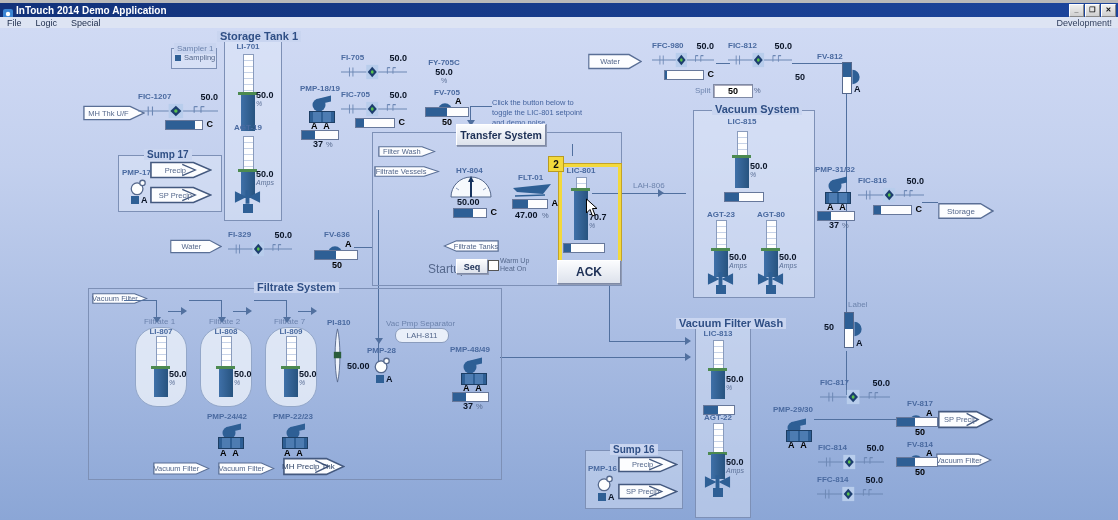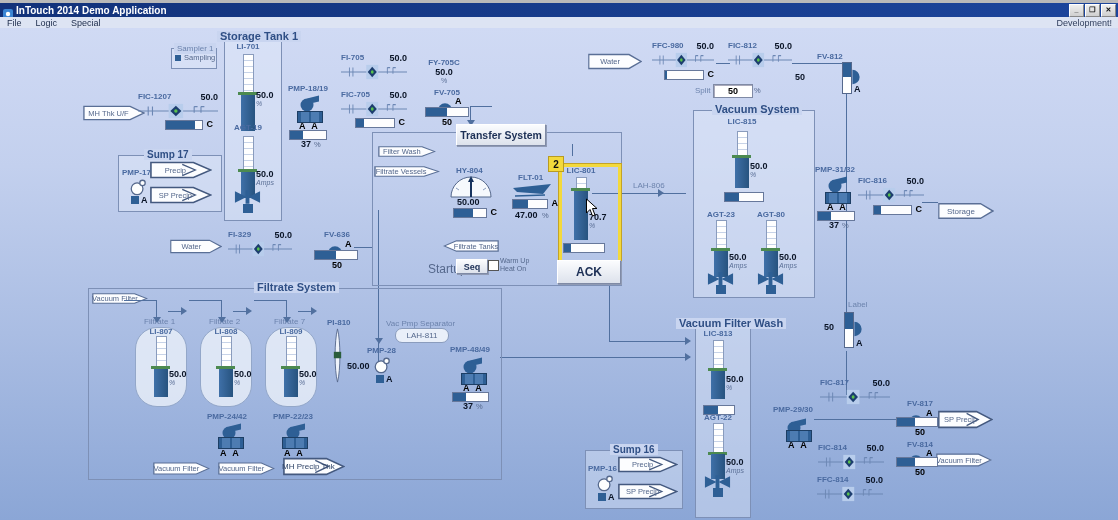--- a/index.html
+++ b/index.html
@@ -573,20 +573,21 @@
           <path d="M6 1 C9.5 14 9.5 46 6 59 C2.5 46 2.5 14 6 1 Z" fill="#eef3fa" stroke="#55688c"></path>
           <rect x="2" y="26" width="8" height="7" fill="#2a5d3a"></rect>
         </svg></span>
     <span class="val" style="left:20px;top:43px">50.00</span>
   </div>
 
   <span class="lbl2" style="left:386px;top:291px">Vac Pmp Separator</span>
   <span class="pill" style="left:395px;top:300px;width:52px;height:13px">LAH-811</span>
   <span class="lbl2" style="left:633px;top:153px">LAH-806</span>
 
+  <div class="note" style="left:492px;top:70px;width:92px">Click the button below to toggle the LIC-801 setpoint and demo noise.</div>
   <div class="btn3d" style="left:456px;top:96px;width:88px;height:20px;font-size:10.5px">Transfer System</div>
 
   <div class="hlbox" style="left:559px;top:136px;width:56px;height:94px"></div>
   <span class="badge" style="left:548px;top:128px">2</span>
   <div class="lvl" style="left:566px;top:138px">
     <span class="l-label">LIC-801</span>
     <span class="l-stem" style="top:11px;height:13px"></span>
     <span class="l-band" style="top:22px"></span>
     <span class="l-col" style="top:25px;height:49px"></span>
     <span class="l-val" style="top:46px"><b>70.7</b><i class="unit">%</i></span>
@@ -738,21 +739,21 @@
   <span class="ln" style="left:221px;top:272px;width:1px;height:17px"></span>
   <span class="ar ar-d" style="left:218px;top:289px"></span>
   <span class="ln" style="left:233px;top:283px;width:13px;height:1px"></span>
   <span class="ar ar-r" style="left:246px;top:279px"></span>
   <span class="ln" style="left:254px;top:272px;width:32px;height:1px"></span>
   <span class="ln" style="left:286px;top:272px;width:1px;height:17px"></span>
   <span class="ar ar-d" style="left:283px;top:289px"></span>
   <span class="ln" style="left:298px;top:283px;width:13px;height:1px"></span>
   <span class="ar ar-r" style="left:311px;top:279px"></span>
 
-  <div class="pump" style="left:288px;top:56px;width:44px;height:58px">
+  <div class="pump" style="left:300px;top:56px;width:44px;height:58px">
     <span class="lbl" style="left:0;top:0">PMP-18/19</span>
     <span class="picon" style="left:10px;top:10px">
         <svg viewBox="0 0 22 18">
           <circle cx="9" cy="11" r="6.5" fill="#2e5f95"></circle>
           <path d="M9 4.5 L21 1.5 L21 7.5 L14.5 9 Z" fill="#2e5f95"></path>
         </svg>
       </span>
     <span class="motor" style="left:9px;top:27px"></span>
     <span class="tags" style="left:11px;top:37px">A A</span>
     <span class="bar" style="left:1px;top:46px;width:36px">

